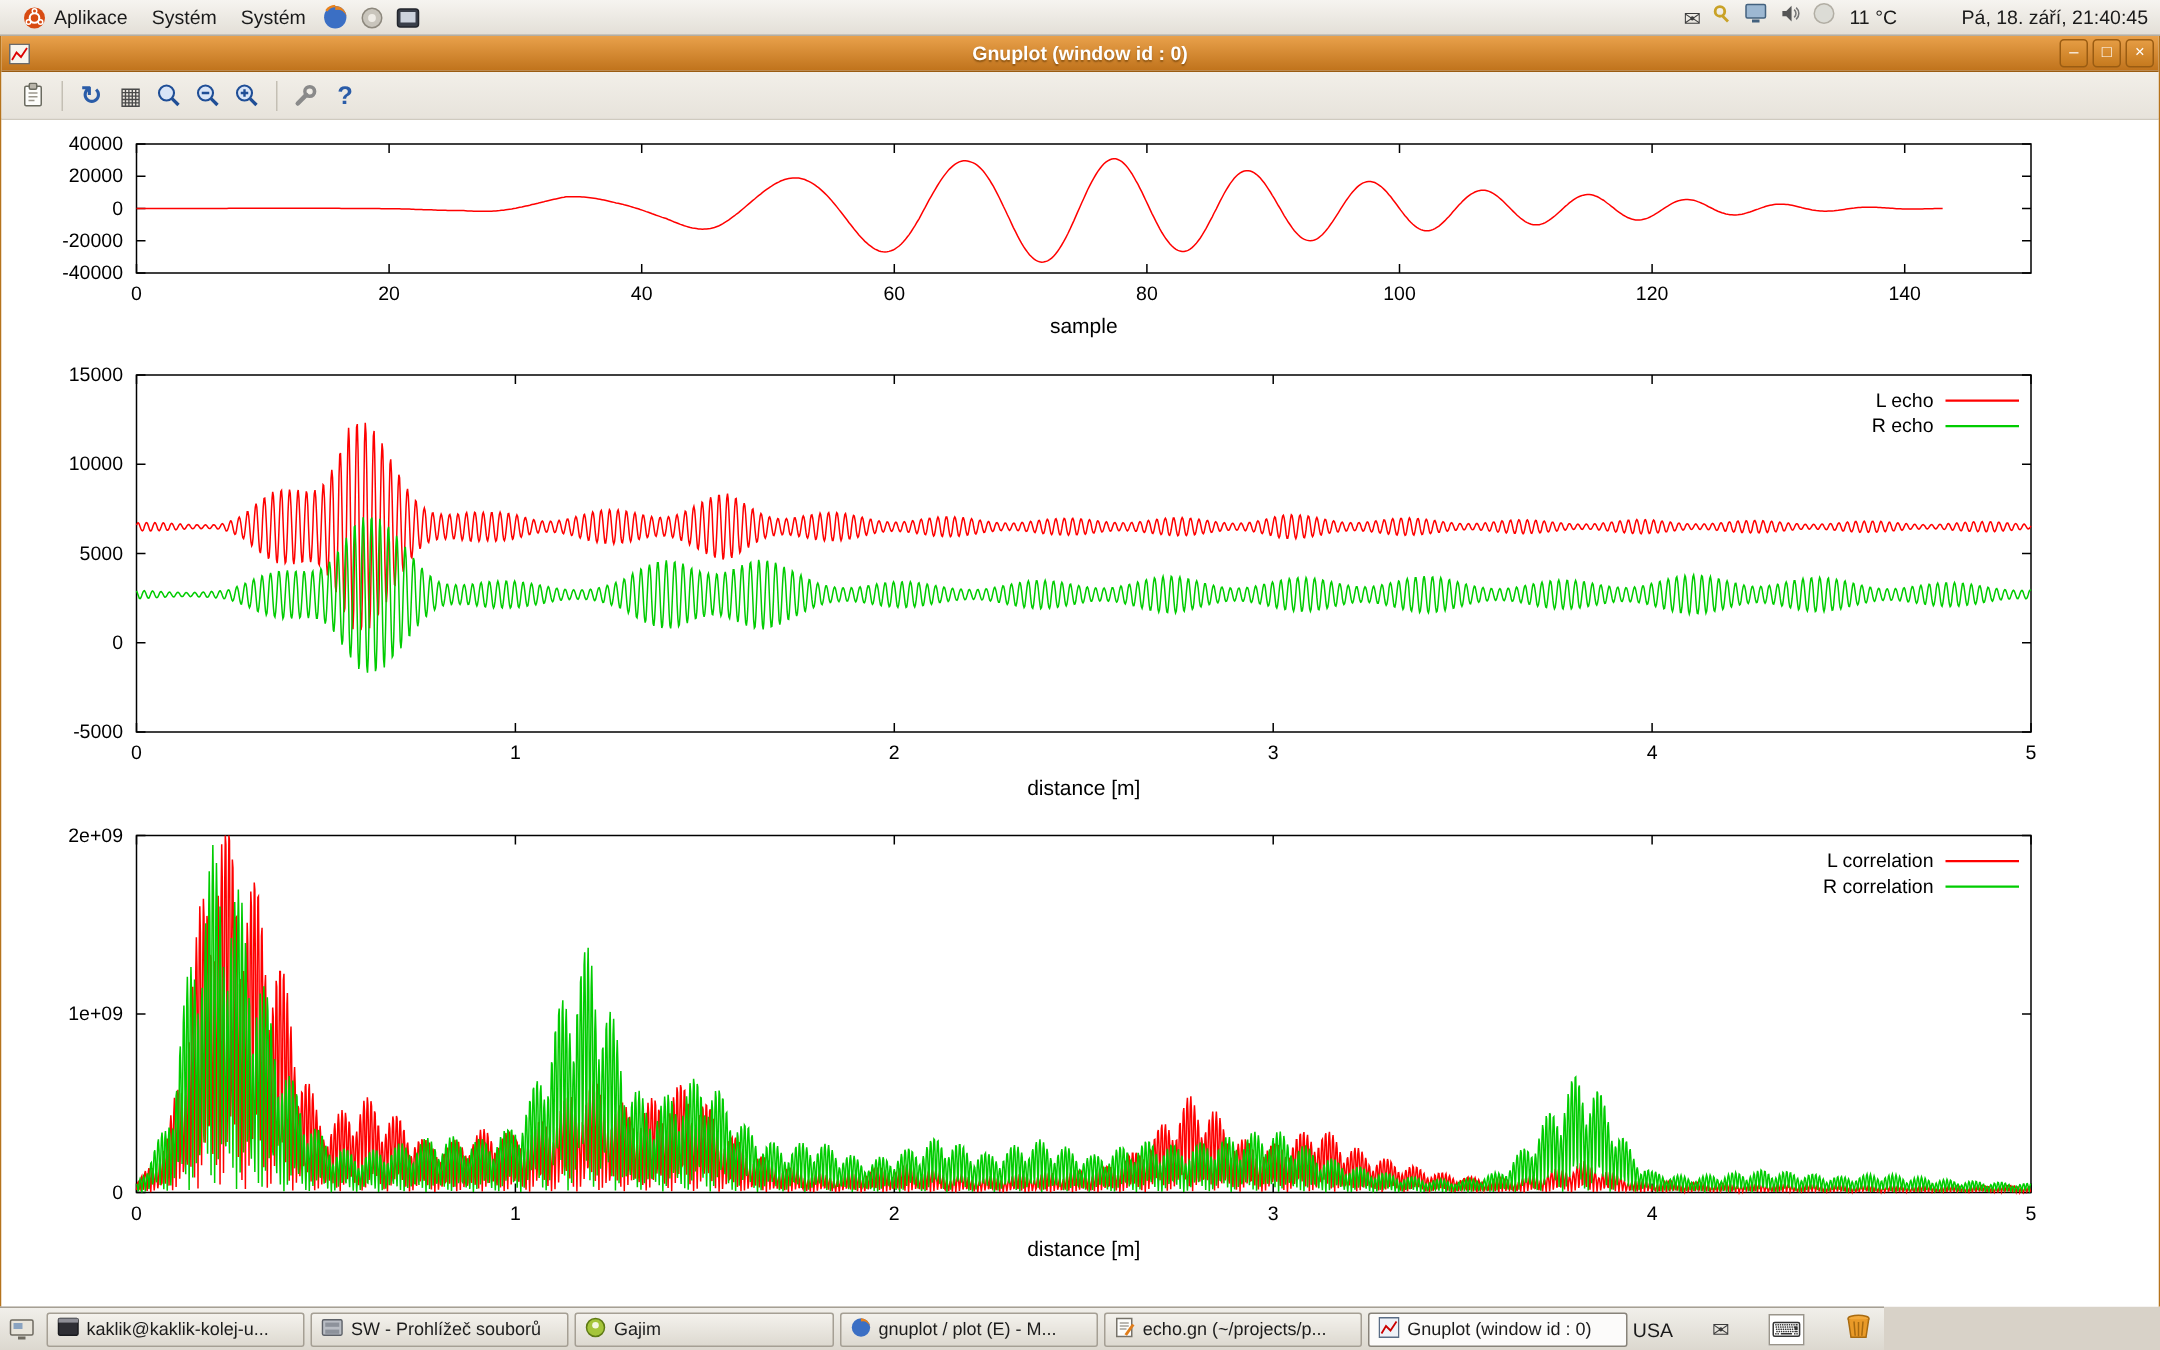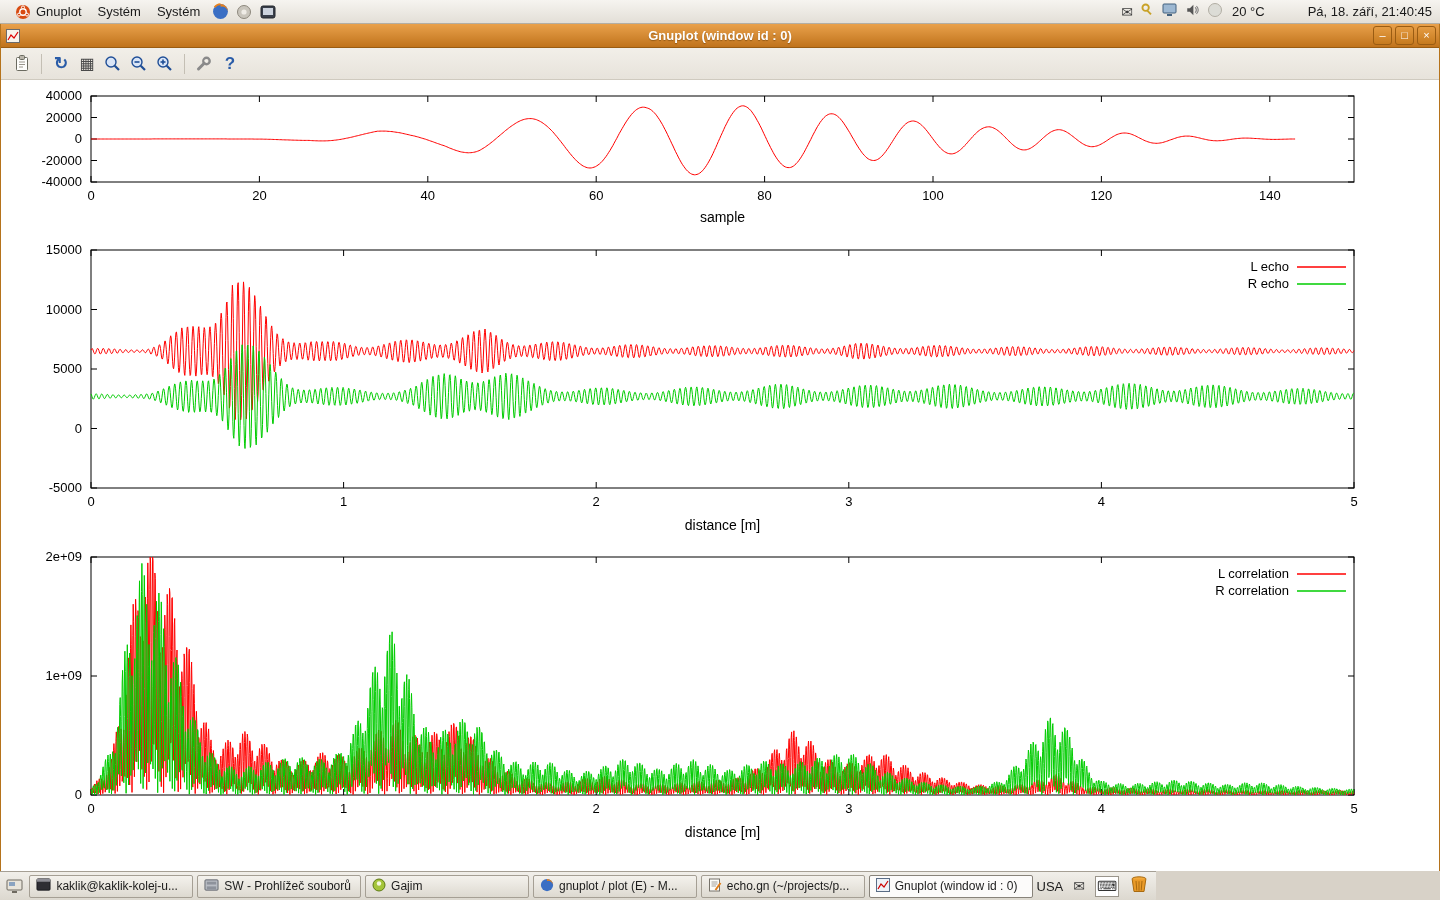--- a/index.html
+++ b/index.html
@@ -41,30 +41,30 @@
 
   .plot-area { position:absolute; top:56px; left:0; width:1438px; height:791px; background:#ffffff; }
   .plot-area svg { position:absolute; left:0; width:1440px; display:block; }
   #chart1 { top:0;   height:160px; }
   #chart2 { top:160px; height:310px; }
   #chart3 { top:470px; height:300px; }
   .ticklabel { font-family:"Liberation Sans", sans-serif; font-size:13px; fill:#000; }
   .axislabel { font-family:"Liberation Sans", sans-serif; font-size:14px; fill:#000; }
 
   
-  .taskbar { position:absolute; bottom:0; left:0; width:1156px; height:29px;
+  .taskbar { position:absolute; bottom:0; left:0; width:1256px; height:29px;
     background:linear-gradient(#f1efea,#dcd8cf); border-top:1px solid #a59f94;
     display:flex; align-items:center; padding:0 3px; z-index:30; }
   .show-desktop { width:26px; height:23px; display:flex; align-items:center; justify-content:center; margin-right:4px; }
   .task-btn { width:188px; height:23px; margin-right:4px; border:1px solid #a59f94; border-radius:2px;
     background:linear-gradient(#f4f2ed,#ddd9d0); display:flex; align-items:center; gap:5px;
     padding:0 6px; font-size:12px; color:#1c1c1c; overflow:hidden; white-space:nowrap; cursor:default; }
   .task-btn.active { background:#fcfbfa; border-color:#88837a; }
   .task-label { overflow:hidden; text-overflow:ellipsis; }
-  .task-right { margin-left:auto; display:flex; align-items:center; gap:10px; padding-right:4px; }
+  .task-right { margin-left:auto; display:flex; align-items:center; gap:26px; padding-right:4px; }
   .kbd-box { background:#fff; border:1px solid #9a958b; width:24px; height:21px;
     display:flex; align-items:center; justify-content:center; font-size:14px; color:#333; }
   .layout-label { font-size:13px; color:#1a1a1a; }
 </style>
 </head>
 <body>
 
 <div class="screen">
 
   <div class="top-panel">
@@ -72,21 +72,21 @@
       <div class="menu">
         <span class="launcher" style="width:17px;height:17px;">
           <svg width="16" height="16" viewBox="0 0 16 16">
               <circle cx="8" cy="8" r="7" fill="#d84b12"></circle>
               <circle cx="8" cy="8" r="3.2" fill="none" stroke="#fff" stroke-width="1.4"></circle>
               <circle cx="8" cy="3.4" r="1.5" fill="#d84b12" stroke="#fff" stroke-width="1"></circle>
               <circle cx="4" cy="10.6" r="1.5" fill="#d84b12" stroke="#fff" stroke-width="1"></circle>
               <circle cx="12" cy="10.6" r="1.5" fill="#d84b12" stroke="#fff" stroke-width="1"></circle>
             </svg>
         </span>
-        <span>Gnuplot</span>
+        <span>Aplikace</span>
       </div>
       <div class="menu">
         <span>Systém</span>
       </div>
       <div class="menu">
         <span>Systém</span>
       </div>
       <span class="launcher">
         <svg width="17" height="17" viewBox="0 0 16 16">
             <circle cx="8" cy="8" r="7" fill="#3b6fc4"></circle>
@@ -125,21 +125,21 @@
         <svg width="15" height="14" viewBox="0 0 16 16">
             <polygon points="2,6 5,6 9,2 9,14 5,10 2,10" fill="#555"></polygon>
             <path d="M11 5 a4 4 0 0 1 0 6 M12.5 3.5 a6 6 0 0 1 0 9" fill="none" stroke="#777" stroke-width="1.2"></path>
           </svg>
       </span>
       <span>
         <svg width="16" height="16" viewBox="0 0 16 16">
             <circle cx="8" cy="8" r="6.5" fill="#dcdcd6" stroke="#b2aea4"></circle>
           </svg>
       </span>
-      <span class="temp">20 °C</span>
+      <span class="temp">11 °C</span>
       <span class="clock">Pá, 18. září, 21:40:45</span>
     </div>
   </div>
 
   <div class="window">
     <div class="titlebar">
       <span class="title-icon">
         <svg width="14" height="14" viewBox="0 0 14 14">
             <rect x="0.5" y="0.5" width="13" height="13" fill="#f7f4ec" stroke="#6b6b6b"></rect>
             <polyline points="2,11 5,6 8,9 12,3" fill="none" stroke="#d00" stroke-width="1.2"></polyline>

